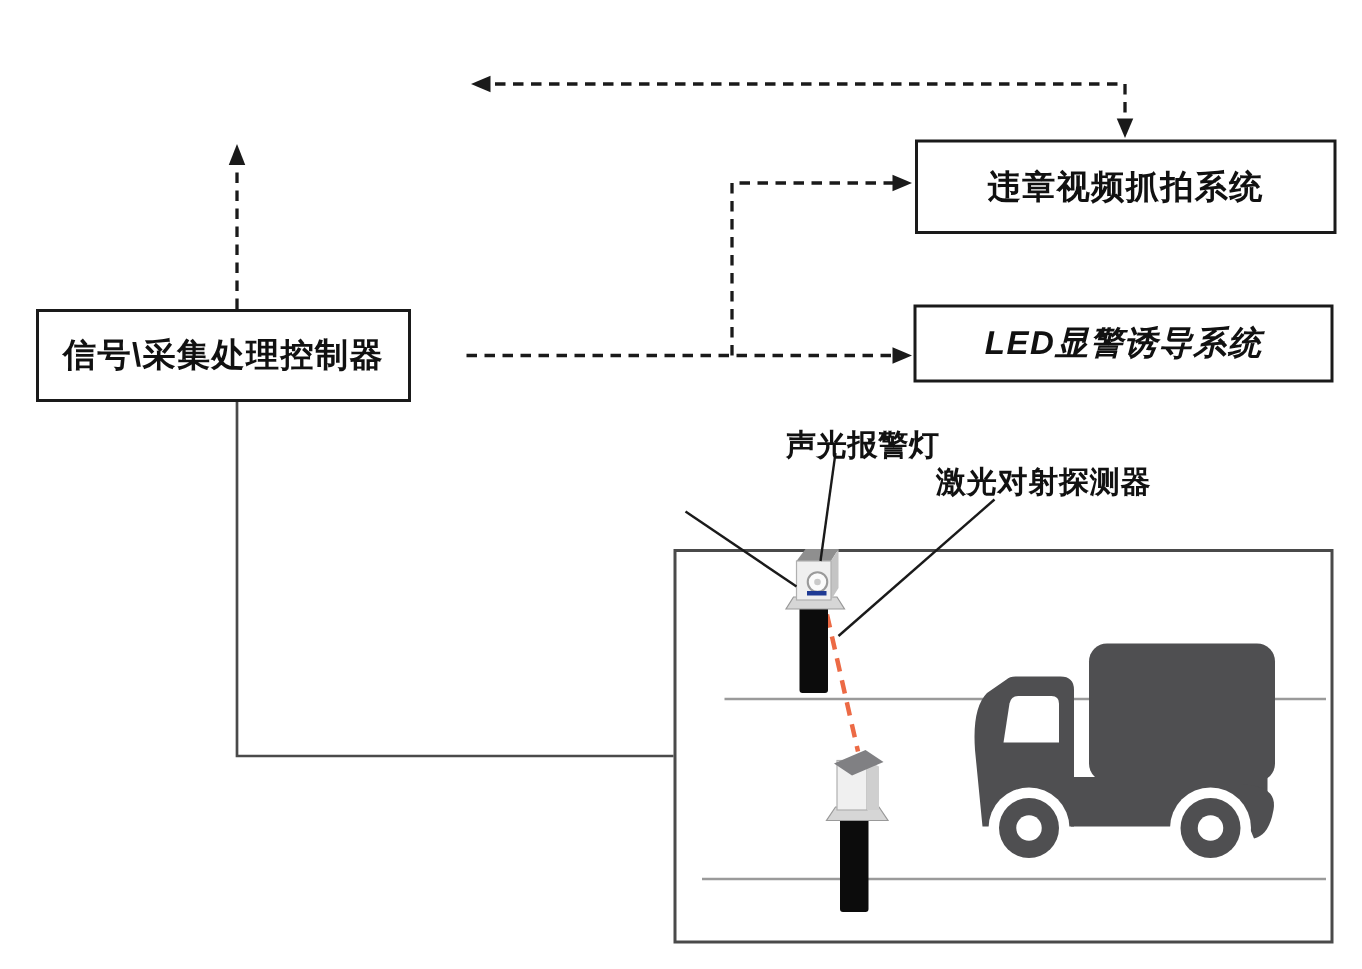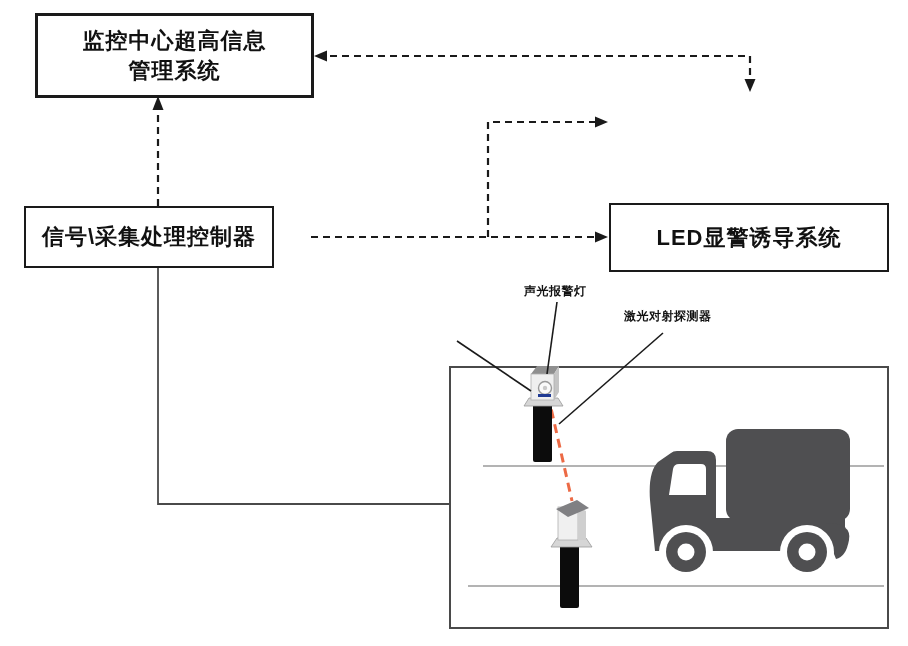--- a/index.html
+++ b/index.html
@@ -20,21 +20,21 @@
     font-weight:bold;color:#111111;
     font-size:22px;line-height:1.35;
     letter-spacing:1px;
     text-align:center;
     box-sizing:border-box;
   }
   .node.thin{border-width:2.5px;}
   .callout{
     position:absolute;
     font-weight:bold;color:#111111;
-    font-size:12px;letter-spacing:0.5px;
+    font-size:20px;letter-spacing:0.5px;
     white-space:nowrap;
   }
 </style>
 </head>
 <body>
 
 <div class="canvas">
 
   <svg class="overlay" width="908" height="646" viewBox="0 0 908 646" xmlns="http://www.w3.org/2000/svg">
 
@@ -96,27 +96,26 @@
       <polygon points="556,509 577,500 589,508 568,517" fill="#808083"></polygon>
     </g>
 
     <g stroke="#1a1a1a" stroke-width="1.6" fill="none">
       <path d="M557,302 L547,374"></path>
       <path d="M457,341 L531,391"></path>
       <path d="M663,333 L559,424"></path>
     </g>
   </svg>
 
-  <div class="node" style="left:35px;top:13px;width:279px;height:85px;">
-    <div>监控中心超高信息</div>
-    <div>管理系统</div>
+
+  <div class="node thin" style="left:610px;top:93px;width:281px;height:63px;">
+    <div>违章视频抓拍系统</div>
   </div>
 
-
-  <div class="node thin" style="left:609px;top:203px;width:280px;height:69px;">
+  <div class="node thin" style="left:609px;top:203px;width:280px;height:52px;font-style:italic;">
     <div>LED显警诱导系统</div>
   </div>
 
   <div class="node thin" style="left:24px;top:206px;width:250px;height:62px;">
     <div>信号\采集处理控制器</div>
   </div>
 
   <div class="callout" style="left:524px;top:283px;">声光报警灯</div>
 
 

